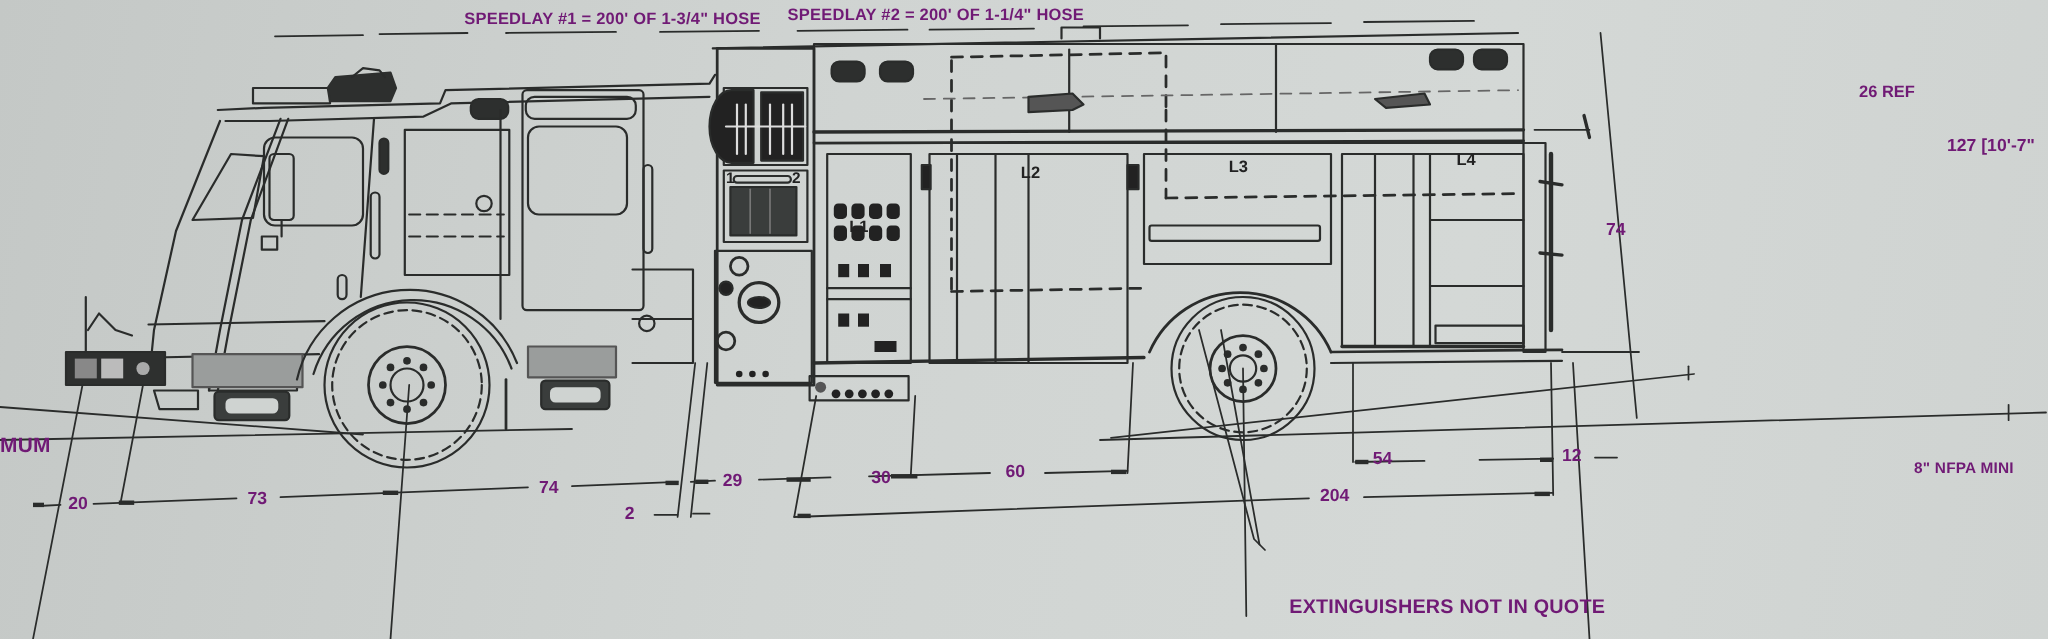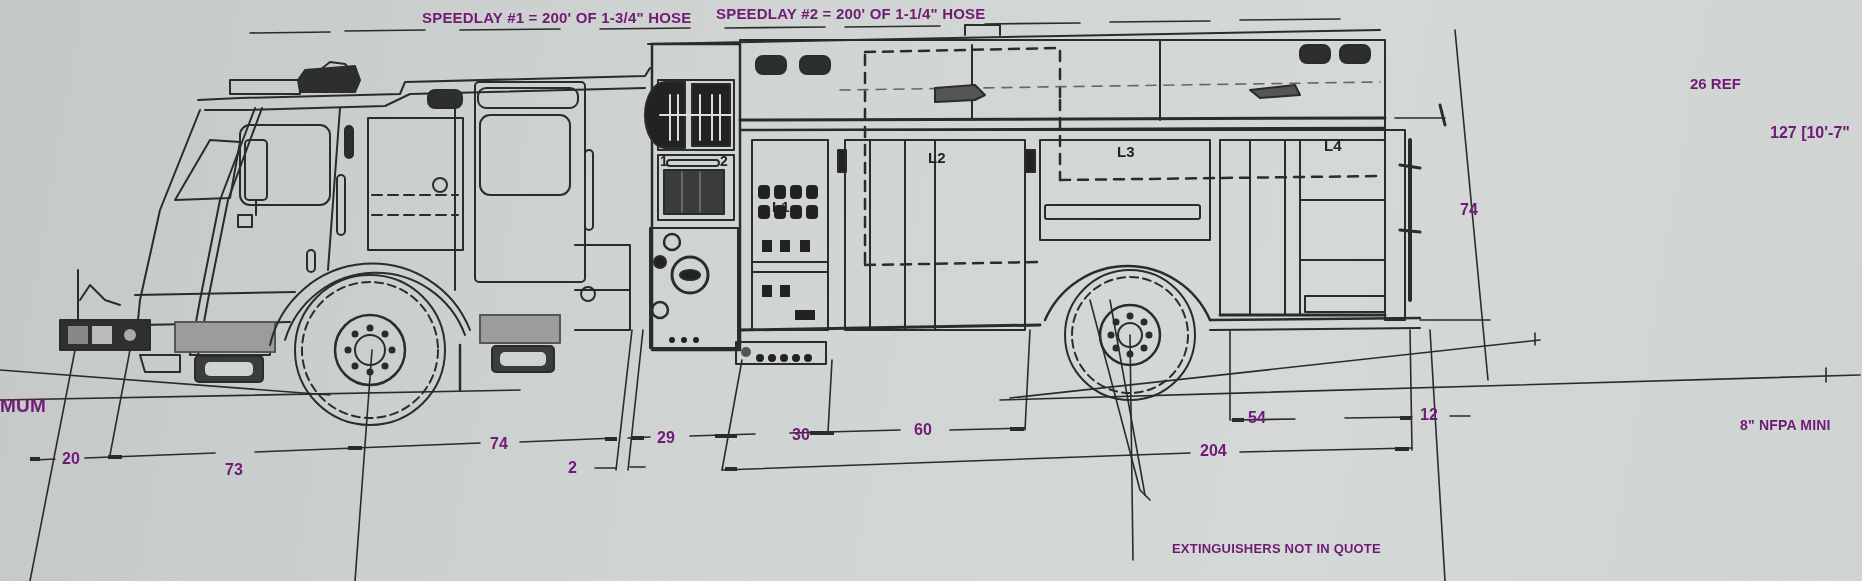--- a/index.html
+++ b/index.html
@@ -331,28 +331,28 @@
 <div class="lbl note" style="left:716px;top:6px;">SPEEDLAY #2 = 200' OF 1-1/4" HOSE</div>
 
 <div class="lbl comp" style="left:660px;top:154px;font-size:14px;">1</div>
 <div class="lbl comp" style="left:720px;top:154px;font-size:14px;">2</div>
 <div class="lbl comp" style="left:772px;top:156px;margin-top:43px;">L1</div>
 <div class="lbl comp" style="left:928px;top:150px;">L2</div>
 <div class="lbl comp" style="left:1117px;top:144px;">L3</div>
 <div class="lbl comp" style="left:1324px;top:138px;">L4</div>
 
 <div class="lbl dim" style="left:42px;top:451px;margin-left:20px;">20</div>
-<div class="lbl dim" style="left:225px;top:462px;">73</div>
+<div class="lbl dim" style="left:225px;top:446px;">73</div>
 <div class="lbl dim" style="left:490px;top:436px;">74</div>
 <div class="lbl dim" style="left:568px;top:460px;">2</div>
 <div class="lbl dim" style="left:657px;top:430px;">29</div>
 <div class="lbl dim" style="left:792px;top:427px;text-align:right;">30</div>
 <div class="lbl dim" style="left:914px;top:422px;">60</div>
 <div class="lbl dim" style="left:1200px;top:443px;">204</div>
 <div class="lbl dim" style="left:1248px;top:410px;">54</div>
 <div class="lbl dim" style="left:1420px;top:407px;">12</div>
 <div class="lbl dim" style="left:1460px;top:202px;">74</div>
 <div class="lbl dim" style="left:1770px;top:125px;">127 [10'-7"</div>
 <div class="lbl dim" style="left:1690px;top:76px;font-size:15px;">26 REF</div>
 
 <div class="lbl note" style="left:1740px;top:418px;font-size:14px;">8" NFPA MINI</div>
 <div class="lbl note" style="left:0px;top:396px;font-size:19px;">MUM</div>
-<div class="lbl note" style="left:1172px;top:542px;font-size:13px;">EXTINGUISHERS NOT IN QUOTE</div>
+<div class="lbl note" style="left:1172px;top:542px;font-size:18px;">EXTINGUISHERS NOT IN QUOTE</div>
 
 </body></html>

